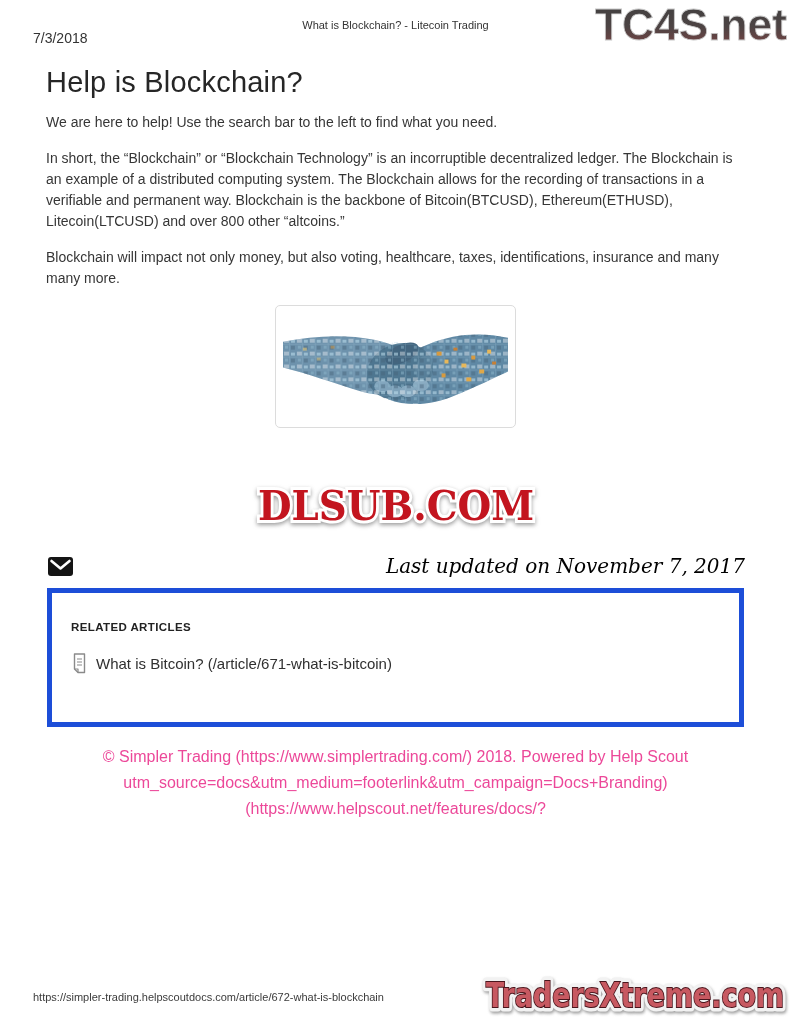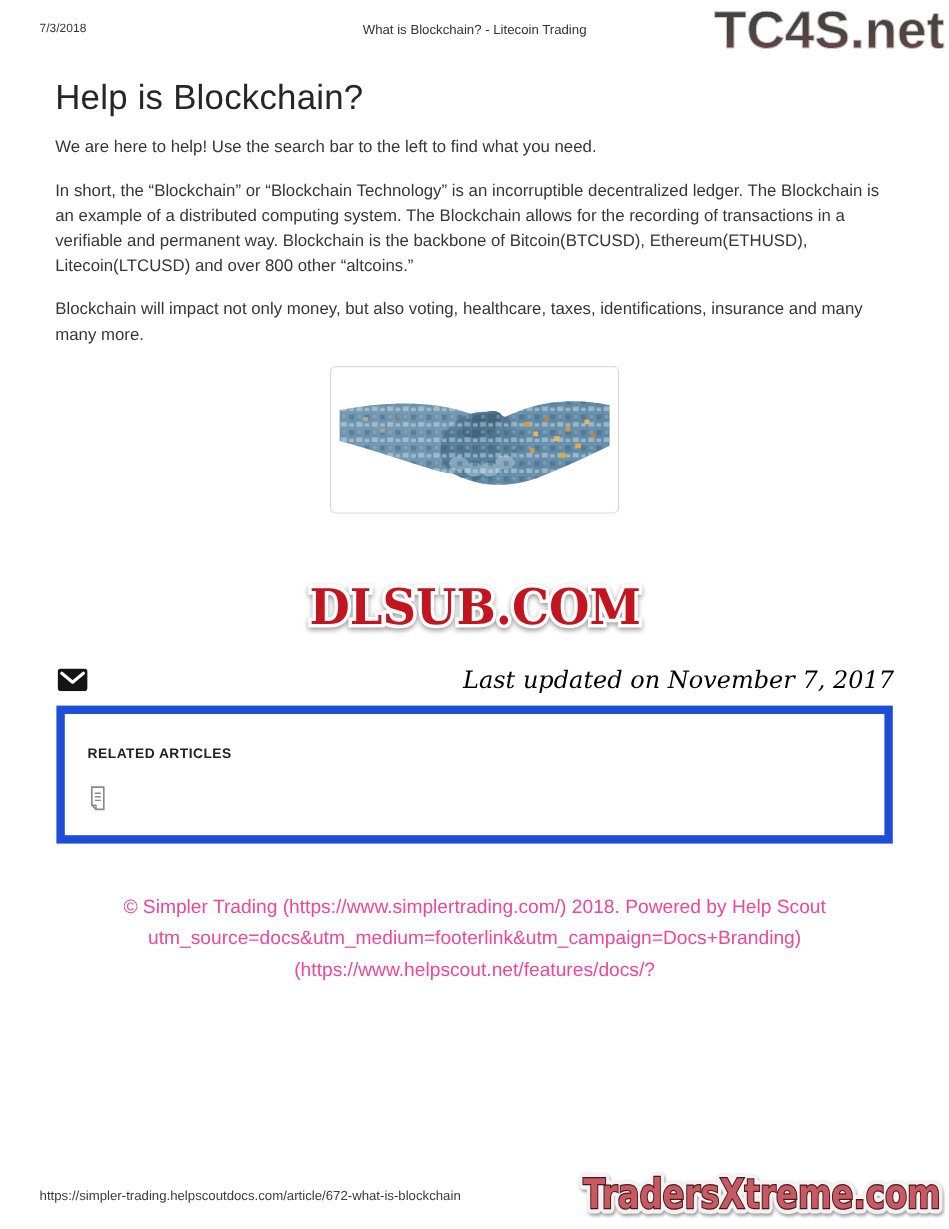--- a/index.html
+++ b/index.html
@@ -9,22 +9,22 @@
     position: relative;
     width: 791px;
     height: 1024px;
     background: #ffffff;
     overflow: hidden;
     margin: 0 auto;
   }
 
   
   .ph-date {
-    position: absolute; top: 19px; left: 33px;
-    font-size: 10px; color: #333;
+    position: absolute; top: 30px; left: 33px;
+    font-size: 14px; color: #333;
   }
   .ph-title {
     position: absolute; top: 19px; left: 0; right: 0;
     text-align: center; font-size: 11px; color: #333;
   }
   .wm-tc4s {
     position: absolute; top: 0; right: 0; width: 200px; height: 50px;
   }
 
   
@@ -70,22 +70,22 @@
   }
   .last-updated {
     position: absolute; right: 0; top: 0;
     font-family: "DejaVu Serif", serif;
     font-style: italic; font-size: 20px; color: #000000;
   }
 
   
   .related-box {
     position: absolute; top: 588px; left: 47px;
-    width: 697px; height: 115px;
-    border: 7px solid #1d4ed8; background: #fff;
+    width: 697px; height: 139px;
+    border: 5px solid #1d4ed8; background: #fff;
   }
   .related-heading {
     position: absolute; top: 28px; left: 19px;
     font-size: 11.5px; font-weight: bold; color: #222;
     letter-spacing: 0.4px;
   }
   .related-item {
     position: absolute; top: 60px; left: 19px;
     display: flex; align-items: center; gap: 9px;
   }
@@ -190,20 +190,21 @@
   </div>
 
   <div class="related-box">
     <div class="related-heading">RELATED ARTICLES</div>
     <div class="related-item">
       <svg class="doc-icon" viewBox="0 0 16 21">
         <path d="M3.5 1 H13.5 V19.5 H7 L3.5 16 Z" fill="#ffffff" stroke="#8a8a8a" stroke-width="1.4" stroke-linejoin="round"></path>
         <path d="M7 19.5 V16 H3.5" fill="none" stroke="#8a8a8a" stroke-width="1.2" stroke-linejoin="round"></path>
         <path d="M6 6 H11 M6 9 H11 M6 12 H11" stroke="#8a8a8a" stroke-width="1.2"></path>
       </svg>
+      <span class="related-item-label">What is Bitcoin? (/article/671-what-is-bitcoin)</span>
     </div>
   </div>
 
   <div class="site-footer">
     <div>© Simpler Trading (https://www.simplertrading.com/) 2018. Powered by Help Scout</div>
     <div>utm_source=docs&amp;utm_medium=footerlink&amp;utm_campaign=Docs+Branding)</div>
     <div>(https://www.helpscout.net/features/docs/?</div>
   </div>
 
   <div class="pf-url">https://simpler-trading.helpscoutdocs.com/article/672-what-is-blockchain</div>

